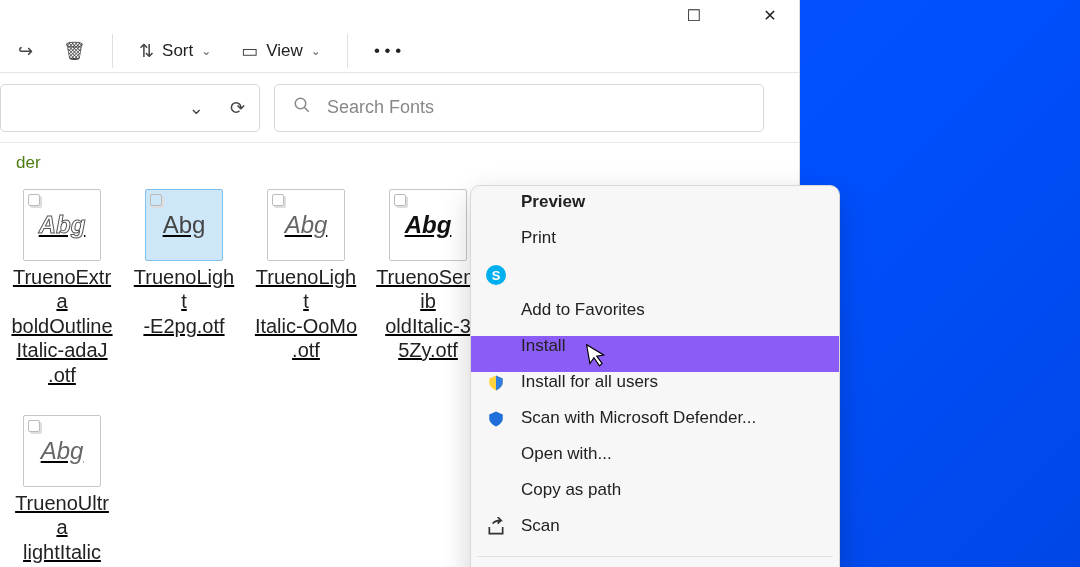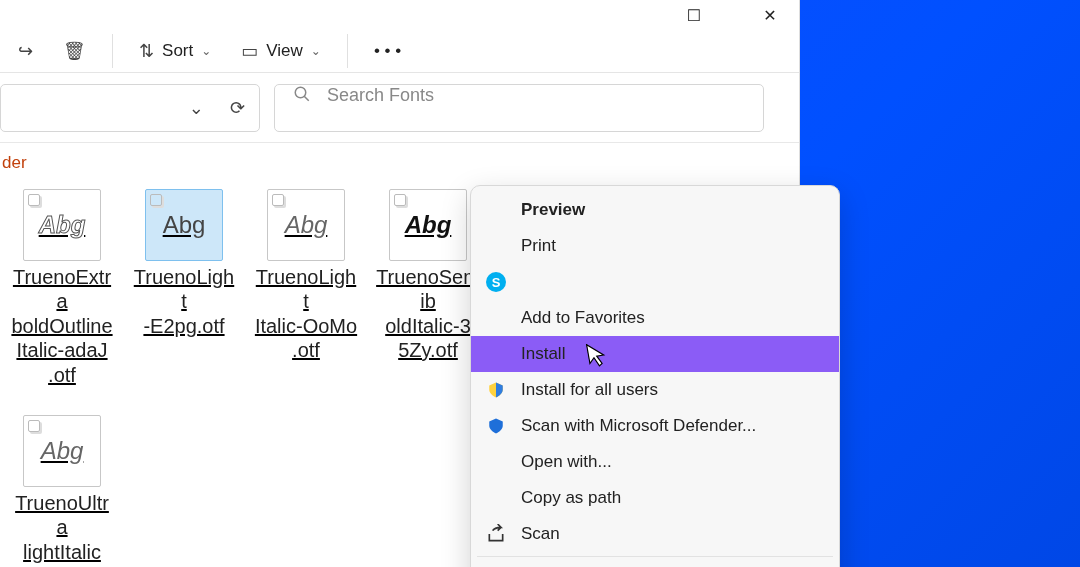--- a/index.html
+++ b/index.html
@@ -19,40 +19,40 @@
     .toolbar {
       height: 62px; border-bottom: 1px solid #e5e5e5;
       display: flex; align-items: center; padding: 0 6px; gap: 6px;
     }
     .tbtn { height: 42px; padding: 0 12px; display:flex; align-items:center; gap:8px; border-radius:4px; font-size:17px; color:#222;}
     .tsep { width:1px; height:34px; background:#e0e0e0; margin:0 8px;}
     .ticon { font-size:18px; color:#444; }
     .chev { font-size:12px; color:#666; }
     .addrrow { height: 70px; display:flex; align-items:center; padding: 12px 10px 12px 0; gap:14px; border-bottom:1px solid #e8e8e8;}
     .addrbox { border:1px solid #d6d6d6; border-radius:5px; height:48px; width:260px; display:flex; align-items:center; justify-content:flex-end; padding:0 14px; gap:26px;}
-    .searchbox { border:1px solid #d6d6d6; border-radius:5px; height:48px; width:490px; display:flex; align-items:flex-start; padding:0 18px; gap:16px; color:#888; font-size:18px;}
-    .sidehint { color:#c2410c; font-size:17px; padding:10px 0 10px 2px;}
+    .searchbox { border:1px solid #d6d6d6; border-radius:5px; height:48px; width:490px; display:flex; align-items:center; padding:0 18px; gap:16px; color:#888; font-size:18px;}
+    .sidehint { color:#4d7c0f; font-size:17px; padding:10px 0 10px 16px;}
     .content { flex:1; padding: 6px 0 0 10px; text-decoration: underline; }
     .grid { display:flex; flex-wrap:wrap; gap: 14px 18px; align-content:flex-start;}
     .item { width: 104px; display:flex; flex-direction:column; align-items:center; gap:4px;}
     .item.selected .thumb { background:#cde7f9; border:1px solid #7ec0ee;}
     .thumb { width:78px; height:72px; border:1px solid #c7c7c7; background:#fff; border-radius:2px; position:relative; display:flex; align-items:center; justify-content:center; font-size:24px; }
     .thumb::before { content:""; position:absolute; left:4px; top:4px; width:10px; height:10px; border:1px solid #bbb; border-radius:2px; box-shadow: 2px 2px 0 #ddd;}
     .thumb.outline { color:#777; -webkit-text-stroke: 1px #555; -webkit-text-fill-color: #fff; font-weight:600; font-style:italic;}
     .thumb.light { color:#444; font-weight:400; }
     .thumb.lightitalic { color:#666; font-weight:400; font-style:italic;}
     .thumb.semibolditalic { color:#111; font-weight:800; font-style:italic;}
     .fname { font-size:20px; text-align:center; line-height:1.22; word-break:break-all; color:#222;}
     .context {
       position:absolute; left:470px; top:185px; width:370px;
       background:#f7f7f7; border:1px solid #d8d8d8; border-radius:10px;
       box-shadow: 0 10px 30px rgba(0,0,0,0.18);
       padding:6px 0;
     }
-    .citem { height:36px; display:flex; align-items:center; padding:0 18px 0 50px; font-size:17px; color:#222; position:relative;}
+    .citem { height:36px; display:flex; align-items:flex-start; padding:0 18px 0 50px; font-size:17px; color:#222; position:relative;}
     .citem.hover { background:#8b5cf6; }
     .citem .ci-icon { position:absolute; left:14px; width:22px; height:22px; display:flex; align-items:center; justify-content:center; font-size:17px;}
     .csep { height:1px; background:#e2e2e2; margin:4px 6px;}
     .bold { font-weight:700; }
     .cursor { position:absolute; left:588px; top:342px; font-size:20px; color:#000; transform:rotate(-10deg); z-index:50;}
     .skype { width:20px; height:20px; border-radius:50%; background:#00aff0; color:#fff; font-size:13px; font-weight:700; display:flex; align-items:center; justify-content:center;}
     .shield { width:18px; height:20px; }
   </style>
 </head>
 <body>

